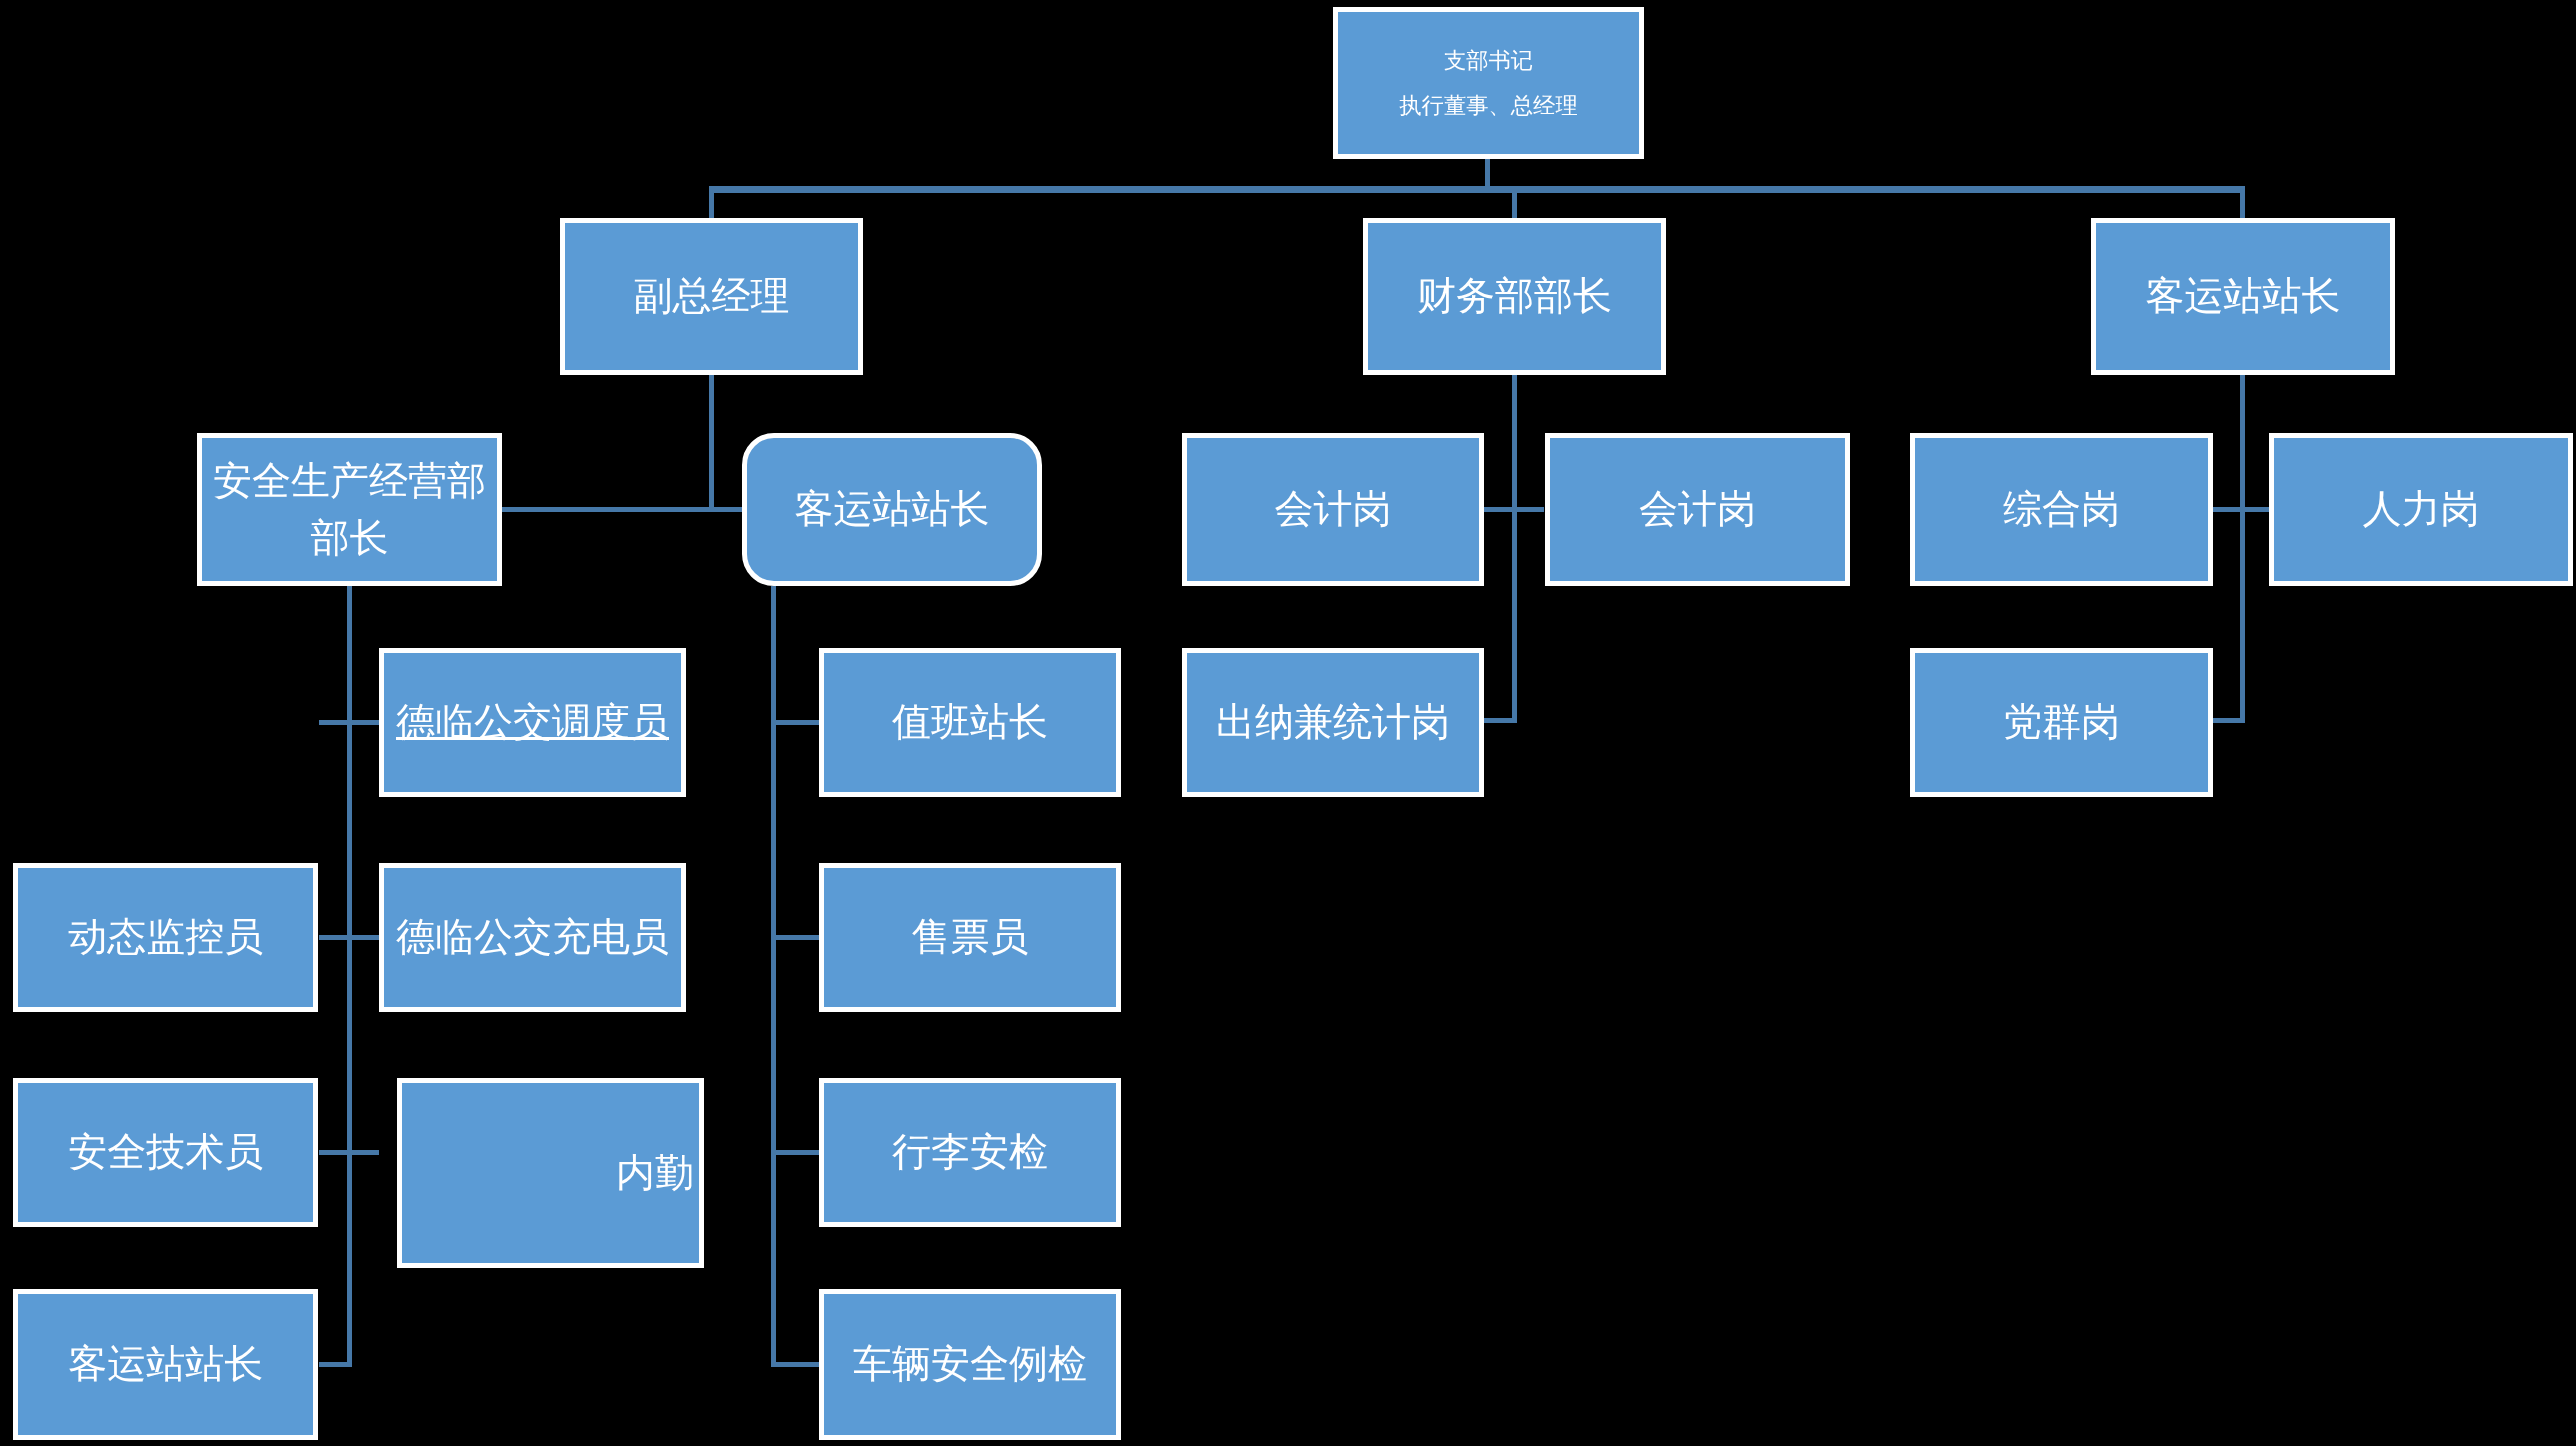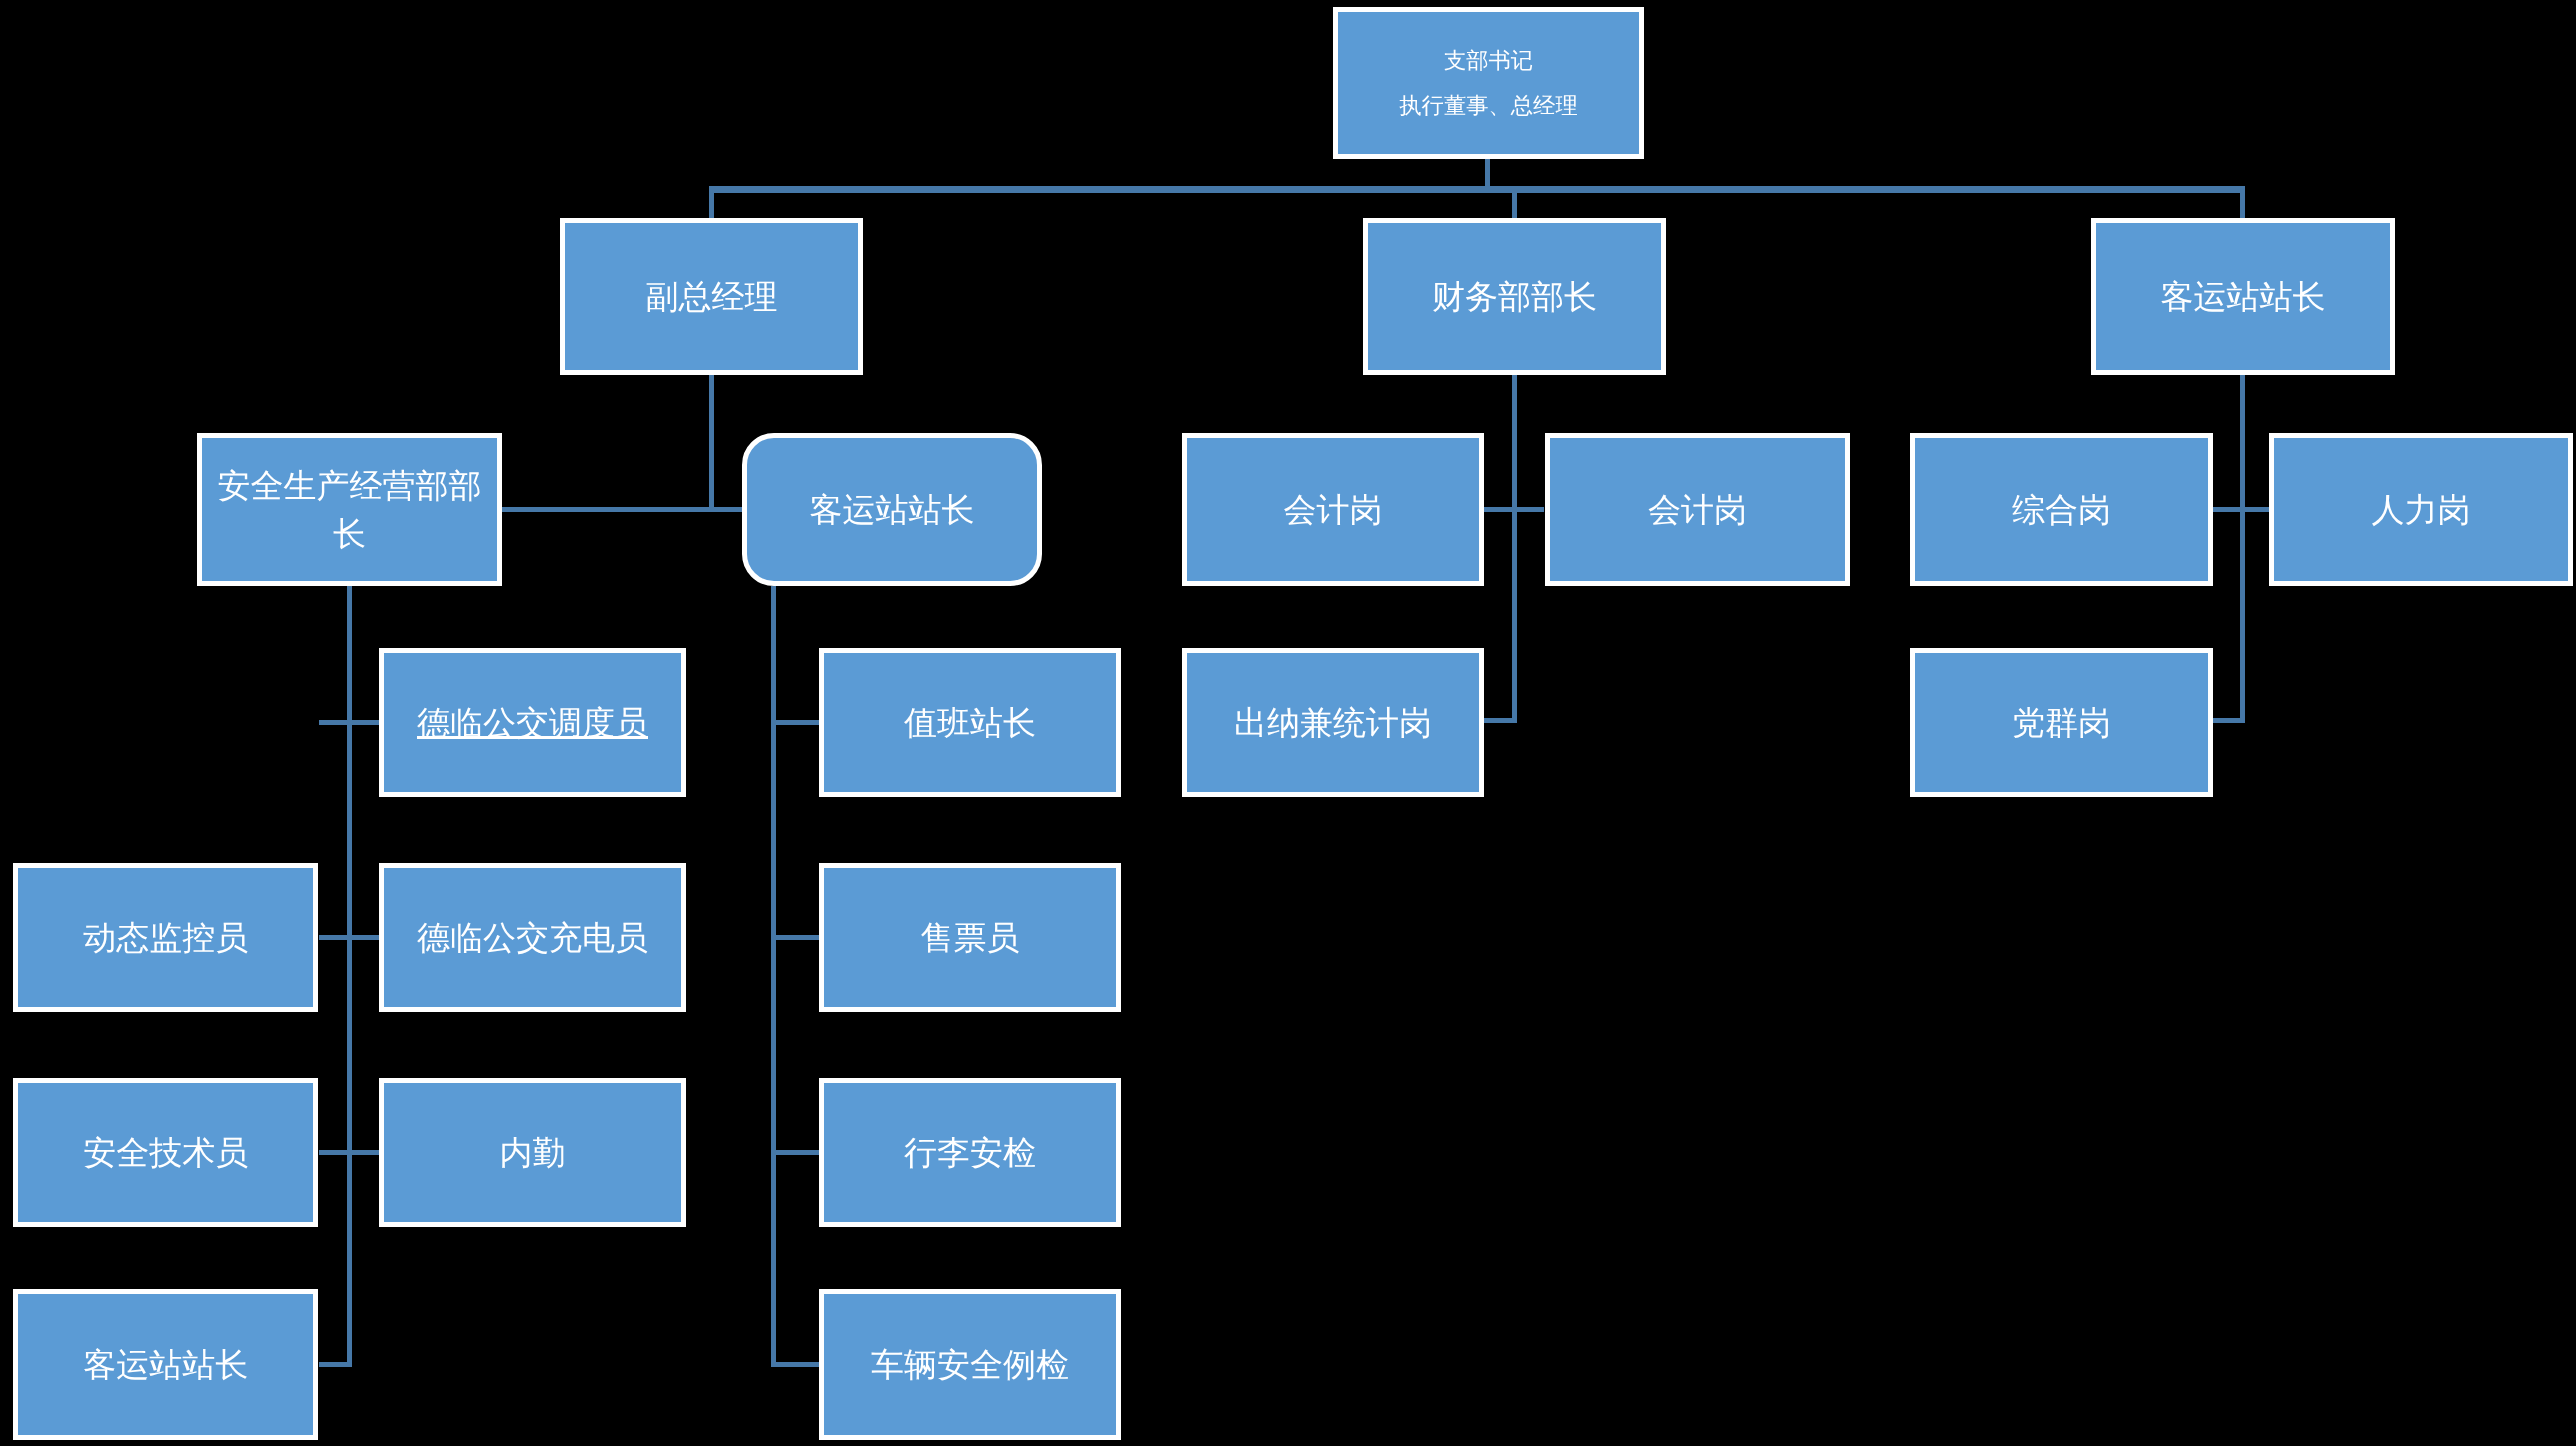--- a/index.html
+++ b/index.html
@@ -19,21 +19,21 @@
     position: absolute;
     box-sizing: border-box;
     background: #5B9BD5;
     border: 5.8px solid #FFFFFF;
     color: #FFFFFF;
     display: flex;
     flex-direction: column;
     align-items: center;
     justify-content: center;
     text-align: center;
-    font-size: 33px;
+    font-size: 39px;
     line-height: 1.45;
     padding: 0 5px;
   }
   .node.small { font-size: 22.3px; line-height: 2.0; }
   .line {
     position: absolute;
     background: #4678A8;
   }
 </style>
 </head>
@@ -123,21 +123,21 @@
   <div class="node" style="left:379px; top:863px; width:307px; height:149px;">
     <div>德临公交充电员</div>
   </div>
   <div class="node" style="left:819px; top:863px; width:302px; height:149px;">
     <div>售票员</div>
   </div>
 
   <div class="node" style="left:13.2px; top:1078px; width:305px; height:149px;">
     <div>安全技术员</div>
   </div>
-  <div class="node" style="left:379px; top:1078px; width:307px; height:149px;">
+  <div class="node" style="left:397px; top:1078px; width:307px; height:190px;align-items:flex-end;">
     <div>内勤</div>
   </div>
   <div class="node" style="left:819px; top:1078px; width:302px; height:149px;">
     <div>行李安检</div>
   </div>
 
   <div class="node" style="left:13.2px; top:1289px; width:305px; height:151px;">
     <div>客运站站长</div>
   </div>
   <div class="node" style="left:819px; top:1289px; width:302px; height:151px;">

